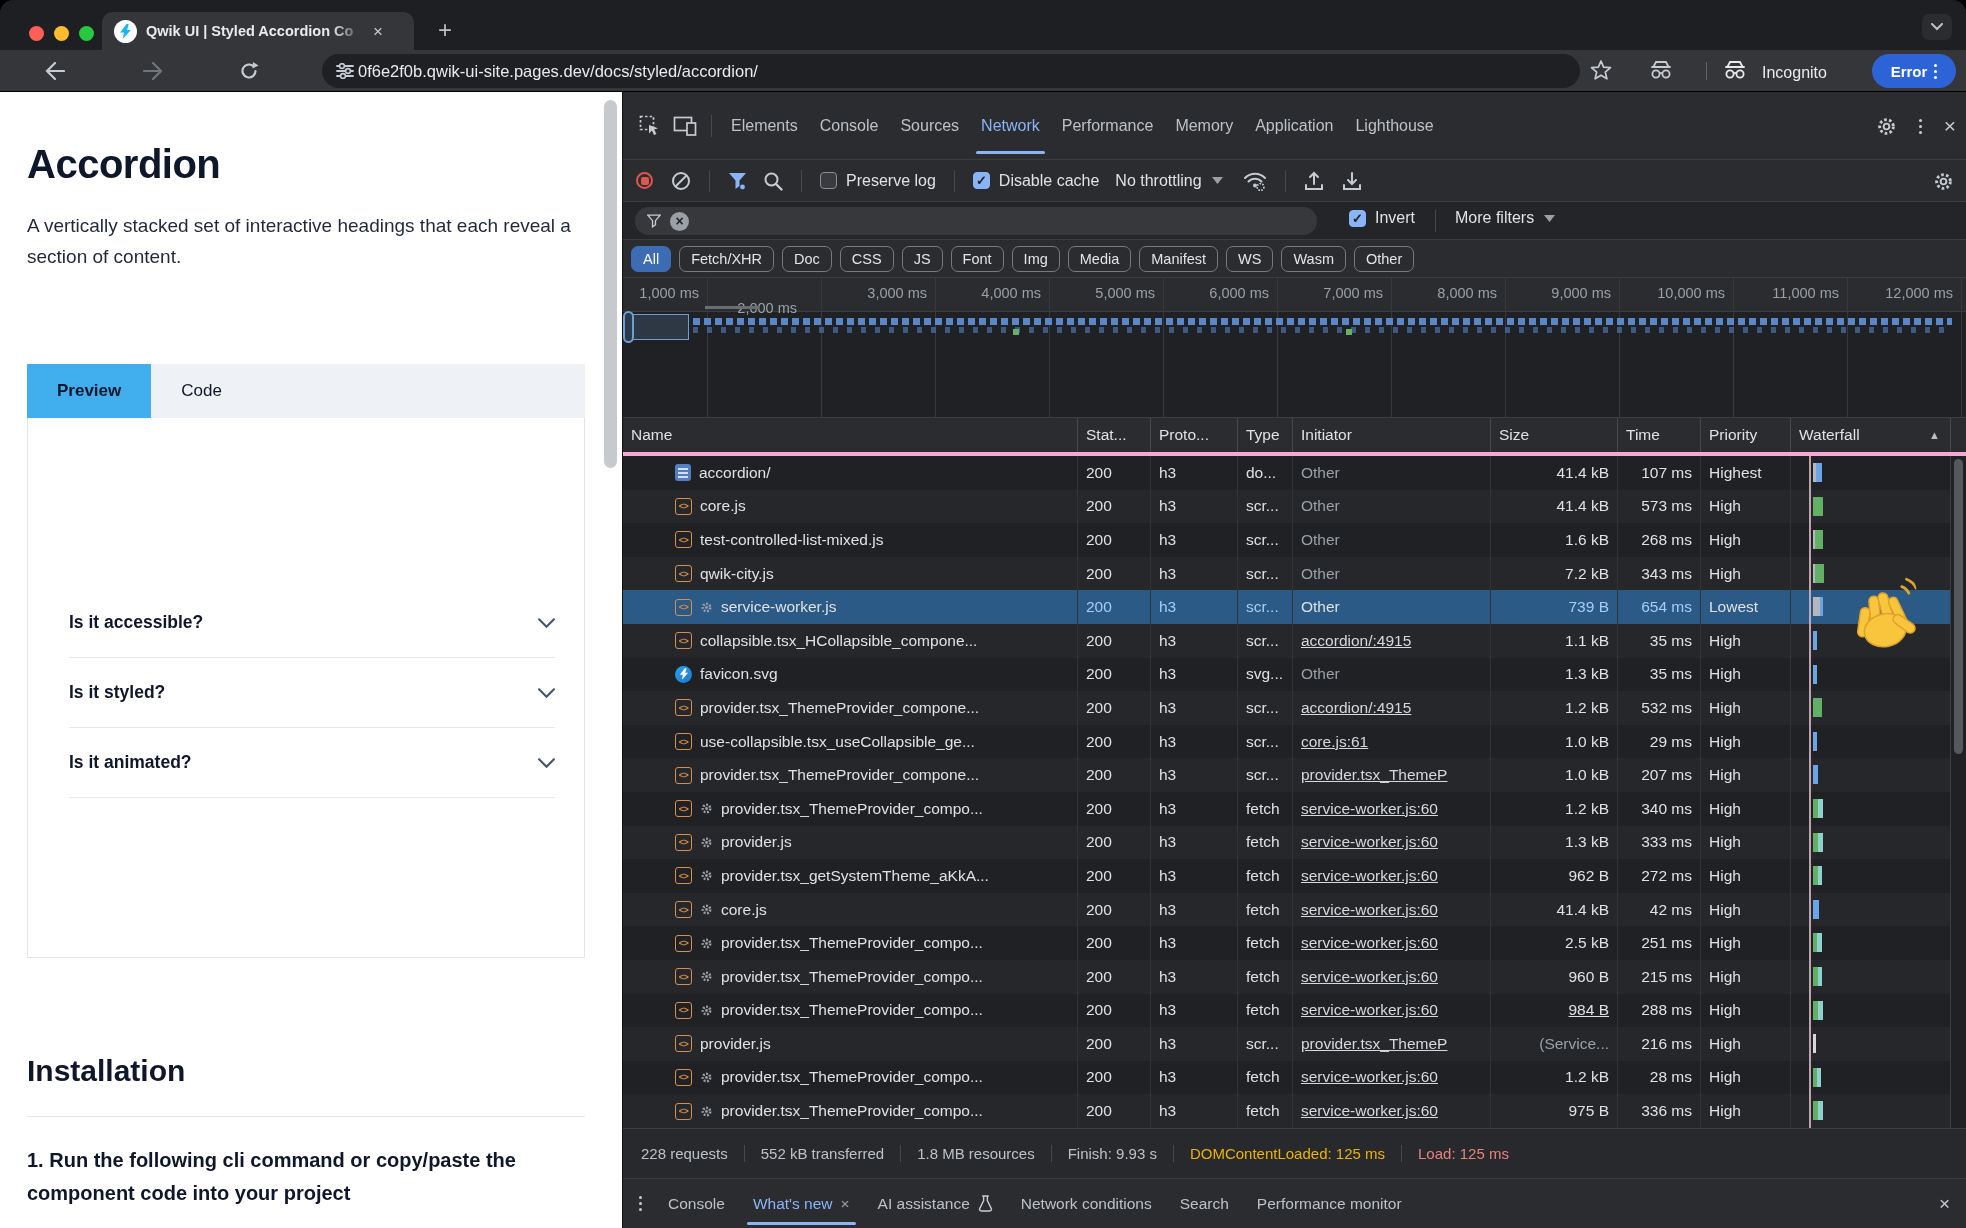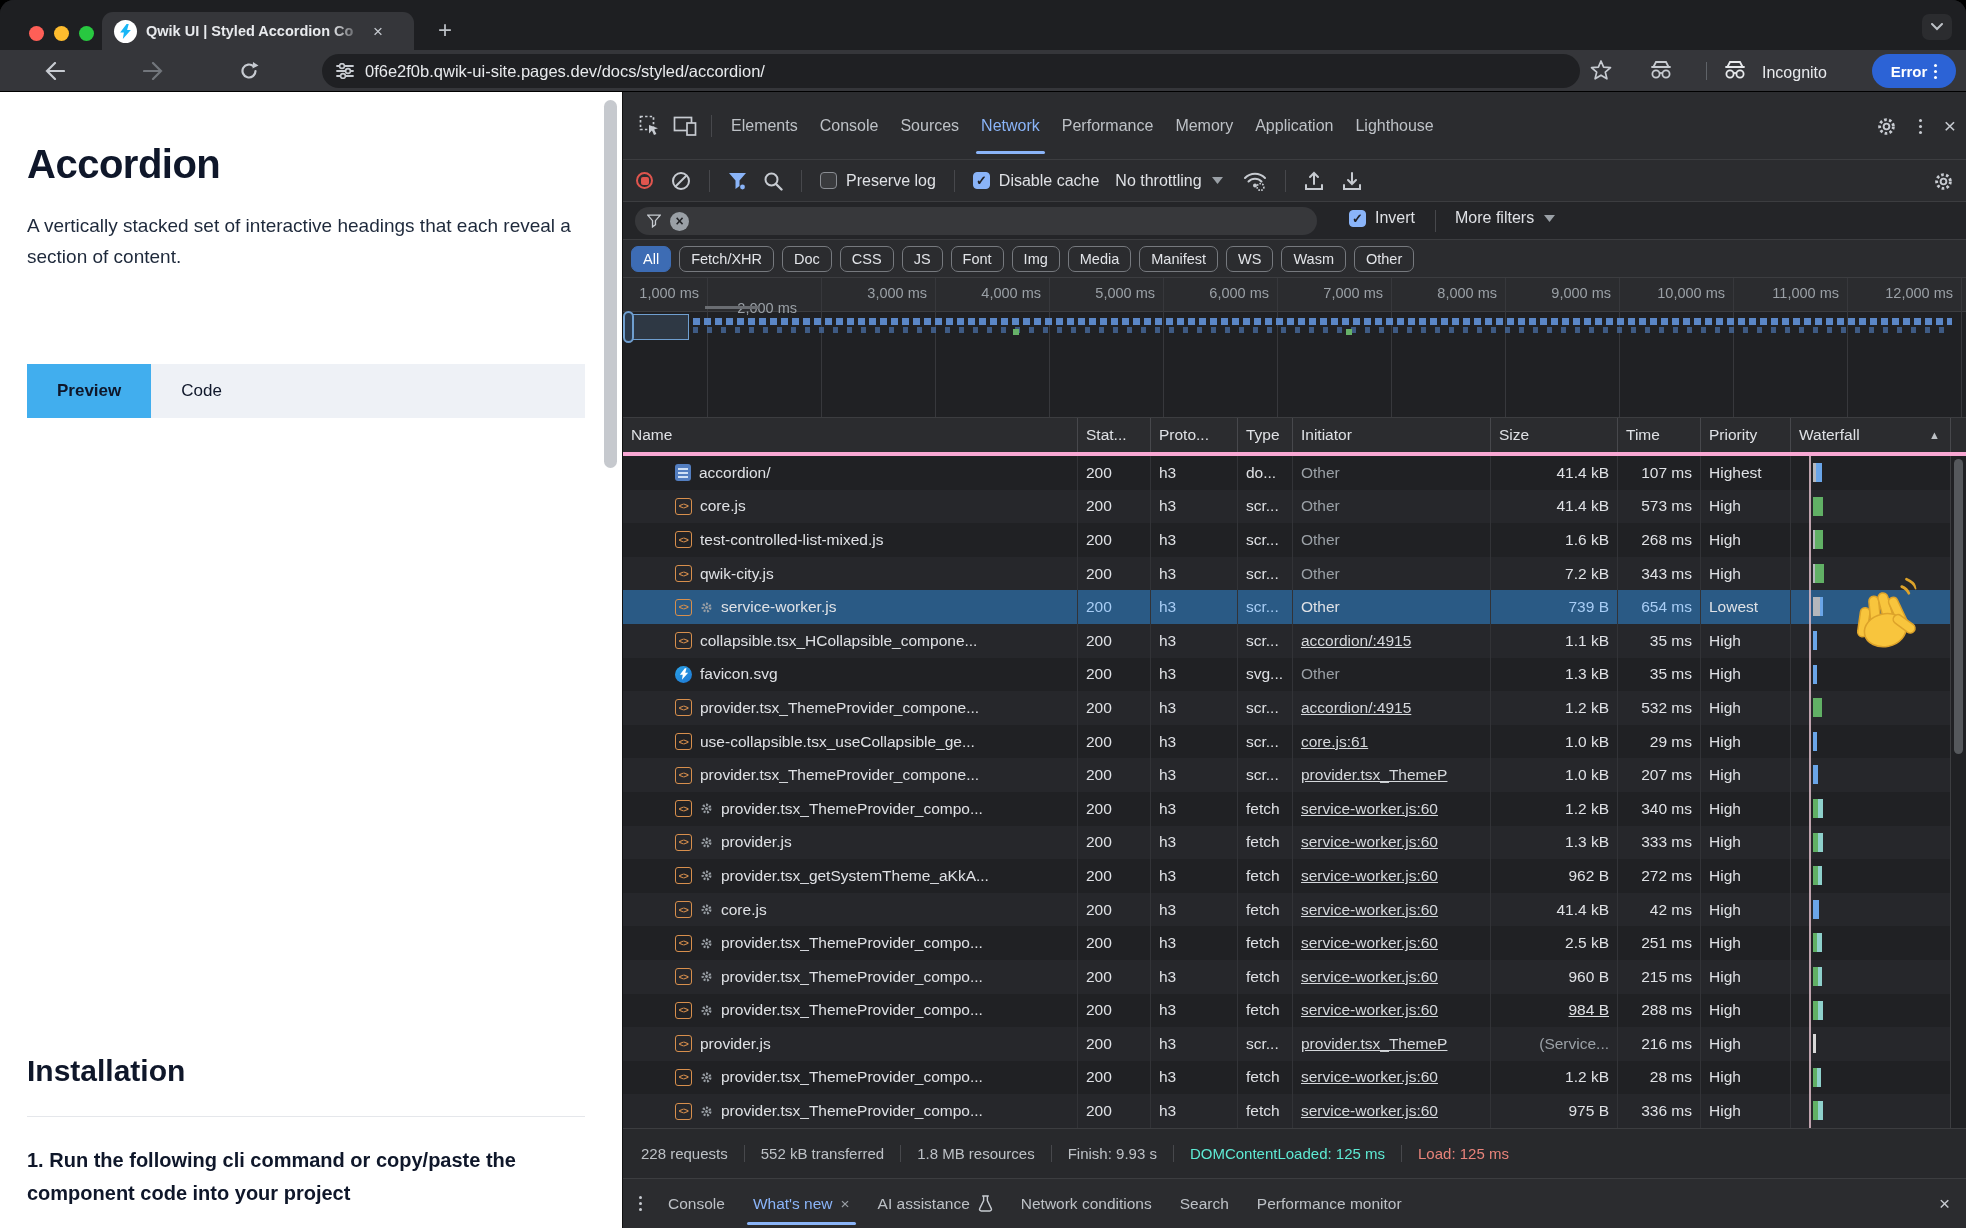--- a/index.html
+++ b/index.html
@@ -11,21 +11,21 @@
   .traffic{position:absolute;top:26px;width:15px;height:15px;border-radius:50%;}
   .t-red{left:29px;background:#ff5f57;}.t-yellow{left:54px;background:#febc2e;}.t-green{left:79px;background:#28c840;}
   .btab{position:absolute;left:102px;top:12px;width:312px;height:38px;background:#35363a;border-radius:11px 11px 0 0;display:flex;align-items:center;padding:0 12px;gap:9px;}
   .btab-title{color:#e8eaed;font-size:14.5px;white-space:nowrap;overflow:hidden;width:218px;-webkit-mask-image:linear-gradient(90deg,#000 85%,transparent);mask-image:linear-gradient(90deg,#000 85%,transparent);font-weight:bold;}
   .btab-close{color:#c7cbd1;font-size:17px;line-height:1;cursor:default;}
   .favcircle{width:23px;height:23px;border-radius:50%;background:#fff;display:flex;align-items:center;justify-content:center;flex:0 0 auto;}
   .newtab{position:absolute;left:438px;top:16px;color:#bdc1c6;font-size:24px;line-height:28px;}
   .tabsearch{position:absolute;right:14px;top:14px;width:30px;height:26px;border-radius:7px;background:#2b2c2f;display:flex;align-items:center;justify-content:center;}
   .toolbar{position:absolute;left:0;top:50px;width:1966px;height:42px;background:#35363a;border-bottom:1px solid #000;}
   .navbtn{position:absolute;top:4px;width:34px;height:34px;display:flex;align-items:center;justify-content:center;}
-  .omnibox{position:absolute;left:322px;top:4px;width:1258px;height:34px;background:#1f2023;border-radius:17px;display:flex;align-items:center;padding:0 14px;gap:11px;}
+  .omnibox{position:absolute;left:322px;top:4px;width:1258px;height:34px;background:#1f2023;border-radius:17px;display:flex;align-items:center;padding:0 14px;gap:4px;}
   .url{color:#e8eaed;font-size:16.5px;white-space:nowrap;}
   .omni-star{position:absolute;left:1590px;top:9px;}
   .chrome-ico{position:absolute;top:9px;}
   .chrome-sep{position:absolute;left:1706px;top:12px;width:1px;height:18px;background:#5f6368;}
   .incog-label{position:absolute;left:1762px;top:14px;color:#e8eaed;font-size:16px;}
   .error-pill{position:absolute;left:1872px;top:4px;width:84px;height:34px;background:#2c63d6;border-radius:17px;display:flex;align-items:center;justify-content:center;gap:7px;color:#fff;font-size:15px;font-weight:700;}
   .kebab{display:inline-flex;flex-direction:column;gap:3px;}
   .kebab i{width:3px;height:3px;border-radius:50%;background:#fff;display:block;}
   .kebab.gray i{background:#c7cbd1;}
 
@@ -110,21 +110,21 @@
   .doc-ico{width:16px;height:17px;border-radius:3px;background:#537ec0;flex:0 0 auto;position:relative;}
   .doc-ico::before{content:"";position:absolute;left:3px;right:3px;top:4px;height:2px;background:#cfe0f5;box-shadow:0 4px 0 #cfe0f5,0 8px 0 #cfe0f5;}
   .js-ico{width:17px;height:17px;border-radius:3px;border:1.5px solid #d78f4d;color:#d78f4d;font-size:9px;font-weight:700;display:flex;align-items:center;justify-content:center;flex:0 0 auto;letter-spacing:-.5px;}
   .qw-ico{width:17px;height:17px;border-radius:50%;background:linear-gradient(140deg,#2aa3e8,#1d77d3);display:flex;align-items:center;justify-content:center;flex:0 0 auto;}
   .gear-pre{flex:0 0 auto;display:inline-flex;}
   .rows-scroll{position:absolute;right:0;top:364px;width:16px;height:672px;background:#202124;border-left:1px solid #3c3d40;}
   .rows-thumb{position:absolute;left:3px;top:3px;width:9px;height:295px;border-radius:6px;background:#55585c;}
 
   .dt-status{position:absolute;left:0;top:1036px;width:100%;height:50px;background:#28292c;border-top:1px solid #3c3d40;display:flex;align-items:center;padding:0 18px;gap:16px;font-size:15px;color:#bdc1c6;}
   .st-sep{width:1px;height:17px;background:#47484c;}
-  .st-blue{color:#5eead4;}
+  .st-blue{color:#eab308;}
   .st-red{color:#e8837a;}
 
   .dt-drawer{position:absolute;left:0;top:1086px;width:100%;height:50px;background:#2b2c2f;border-top:1px solid #3c3d40;display:flex;align-items:center;padding:0 8px;}
   .dr-tab{height:50px;display:flex;align-items:center;gap:8px;padding:0 14px;font-size:15.5px;color:#bdc1c6;position:relative;white-space:nowrap;}
   .dr-tab.active{color:#8ab4f8;}
   .dr-tab.active::after{content:"";position:absolute;left:8px;right:8px;bottom:4px;height:3px;border-radius:2px;background:#8ab4f8;}
   .dr-close{position:absolute;right:16px;color:#c7cbd1;font-size:19px;}
   .hand{position:absolute;left:1225px;top:488px;z-index:5;transform:rotate(-12deg);}
 </style>
 </head>
@@ -212,20 +212,42 @@
     </div>
   </div>
 
   <div class="page">
     <h1>Accordion</h1>
     <div class="page-desc">A vertically stacked set of interactive headings that each reveal a section of content.</div>
     <div class="card-tabs">
         <div class="card-tab active">Preview</div>
         <div class="card-tab">Code</div>
       </div>
+    <div class="card-panel">
+      <div class="acc-list">
+          <div class="acc-item">
+            <span>Is it accessible?</span>
+            <svg width="17" height="10" viewBox="0 0 16 9">
+              <polyline points="1,1 8,8 15,1" fill="none" stroke="#475569" stroke-width="2" stroke-linecap="round"></polyline>
+            </svg>
+          </div>
+          <div class="acc-item">
+            <span>Is it styled?</span>
+            <svg width="17" height="10" viewBox="0 0 16 9">
+              <polyline points="1,1 8,8 15,1" fill="none" stroke="#475569" stroke-width="2" stroke-linecap="round"></polyline>
+            </svg>
+          </div>
+          <div class="acc-item">
+            <span>Is it animated?</span>
+            <svg width="17" height="10" viewBox="0 0 16 9">
+              <polyline points="1,1 8,8 15,1" fill="none" stroke="#475569" stroke-width="2" stroke-linecap="round"></polyline>
+            </svg>
+          </div>
+        </div>
+    </div>
     <h2>Installation</h2>
     <div class="page-hr"></div>
     <div class="install-step">1. Run the following cli command or copy/paste the component code into your project</div>
     <div class="page-scroll"></div>
   </div>
 
   <div class="devtools">
 
     <div class="dt-tabs">
       <span class="ico" style="margin:0 6px">

